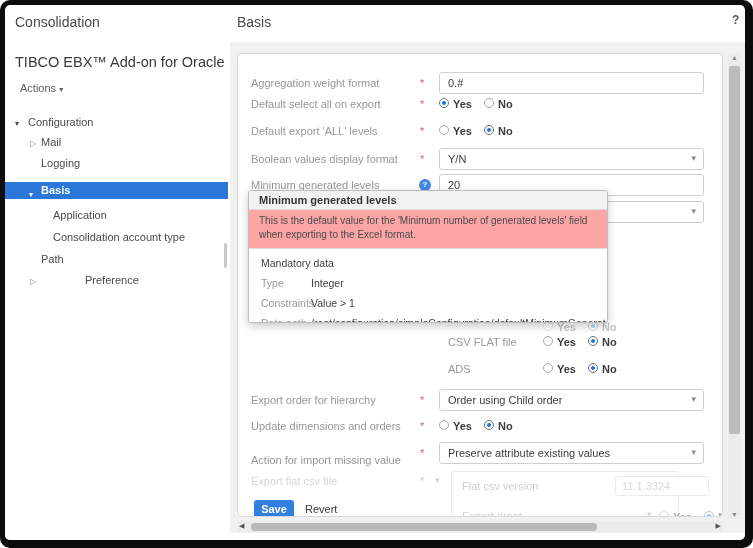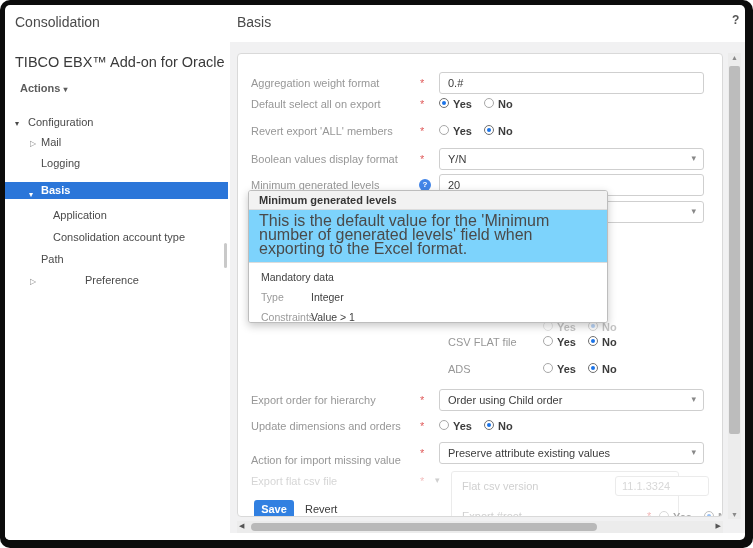--- a/index.html
+++ b/index.html
@@ -9,21 +9,21 @@
   .abs { position:absolute; }
 
   
   .hdr-admin { left:10px; top:9px; font-size:14px; color:#4a4a4a; }
   .hdr-panel { left:232px; top:9px; font-size:14px; color:#4a4a4a; }
   .hdr-help { left:727px; top:8px; font-size:12px; color:#555; font-weight:bold; cursor:pointer; }
 
   
   .sidebar { left:0; top:37px; width:225px; bottom:0; background:#fff; }
   .app-title { left:10px; top:12px; font-size:14.5px; color:#3a3a3a; }
-  .actions { left:15px; top:40px; font-size:11px; color:#5c5c5c; cursor:pointer;font-weight:bold; }
+  .actions { left:15px; top:40px; font-size:11px; color:#5c5c5c; cursor:pointer; }
   .actions .caret { font-size:8px; color:#5c5c5c; }
   .titem { height:14px; line-height:14px; font-size:11px; color:#4a4a4a; left:0; right:2px; cursor:pointer; }
   .titem .exp { position:absolute; font-size:8px; color:#4a4a4a; top:2px; }
   .titem .col { position:absolute; font-size:8px; color:#8d8d8d; top:2px; }
   .titem .lbl { position:absolute; top:0; }
   .sel-row { left:0; width:223px; height:17px; line-height:17px; background:#2b76d9; color:#fff; font-size:11px; cursor:pointer; }
   .sel-row .exp { position:absolute; left:24px; top:4px; font-size:8px; color:#fff; }
   .sel-row .lbl { position:absolute; left:36px; top:0; font-weight:bold; }
   .side-scroll { left:219px; width:3px; background:#c9c9c9; border-radius:2px; }
 
@@ -52,21 +52,21 @@
   .subpanel .slabel { position:absolute; left:10px; font-size:11px; color:#979797; white-space:nowrap; }
   .subpanel .sreq { position:absolute; left:195px; font-size:11px; color:#e05c5c; }
   .sub-in { position:absolute; left:163px; top:4px; width:94px; height:20px; border:1px solid #d5d5d5; border-radius:3px; font-family:"Liberation Sans",sans-serif; font-size:11px; color:#a9a9a9; padding:0 6px; outline:none; }
 
   .save-btn { position:absolute; left:16px; top:446px; width:40px; height:18px; background:#3180e1; border:none; border-radius:3px; color:#fff; font-family:"Liberation Sans",sans-serif; font-size:11px; font-weight:bold; cursor:pointer; z-index:10; }
   .revert { position:absolute; left:67px; top:449px; font-size:11px; color:#3a3a3a; cursor:pointer; z-index:10; }
 
   
   .tooltip { left:243px; top:185px; width:360px; height:133px; background:#fff; border:1px solid #bdbdbd; border-radius:3px; box-shadow:0 3px 8px rgba(0,0,0,0.22); z-index:60; overflow:hidden; }
   .tt-header { background:#f2f2f2; border-bottom:1px solid #dcdcdc; padding:3px 10px; font-size:11px; font-weight:bold; color:#353535; height:19px; }
-  .tt-desc { background:#7dd3fc; border-bottom:1px solid #dcdcdc; padding:4px 10px 6px; font-size:16px; color:#4a4a4a; line-height:14px; }
+  .tt-desc { background:#fca5a5; border-bottom:1px solid #dcdcdc; padding:4px 10px 6px; font-size:10px; color:#4a4a4a; line-height:14px; }
   .tt-body { background:#fff; padding:5px 0 0; }
   .tt-section { padding:3px 12px 4px; font-size:10.5px; color:#3f3f3f; }
   .tt-row { display:flex; padding:4px 12px; font-size:10.5px; white-space:nowrap; overflow:hidden; }
   .tt-key { width:50px; flex:none; color:#9a9a9a; }
   .tt-val { color:#3f3f3f; }
 
   
   .vscroll { left:723px; top:48px; width:13px; height:466px; background:#ececec; cursor:pointer; }
   .vscroll .arrow-up { position:absolute; top:1px; left:0; right:0; text-align:center; font-size:7px; color:#8a8a8a; }
   .vscroll .arrow-down { position:absolute; bottom:1px; left:0; right:0; text-align:center; font-size:7px; color:#8a8a8a; }
@@ -144,21 +144,21 @@
               <span>Yes</span>
             </span>
           <span class="rpair">
               <span class="radio"></span>
               <span>No</span>
             </span>
         </div>
       </div>
 
       <div class="frow" style="top:70px; height:14px;">
-        <span class="flabel" style="top:1px;">Revert export 'ALL' members</span>
+        <span class="flabel" style="top:1px;">Default export 'ALL' levels</span>
         <span class="req" style="top:1px;">*</span>
         <div class="ctrl rgroup">
           <span class="rpair">
               <span class="radio"></span>
               <span>Yes</span>
             </span>
           <span class="rpair">
               <span class="radio on"></span>
               <span>No</span>
             </span>

